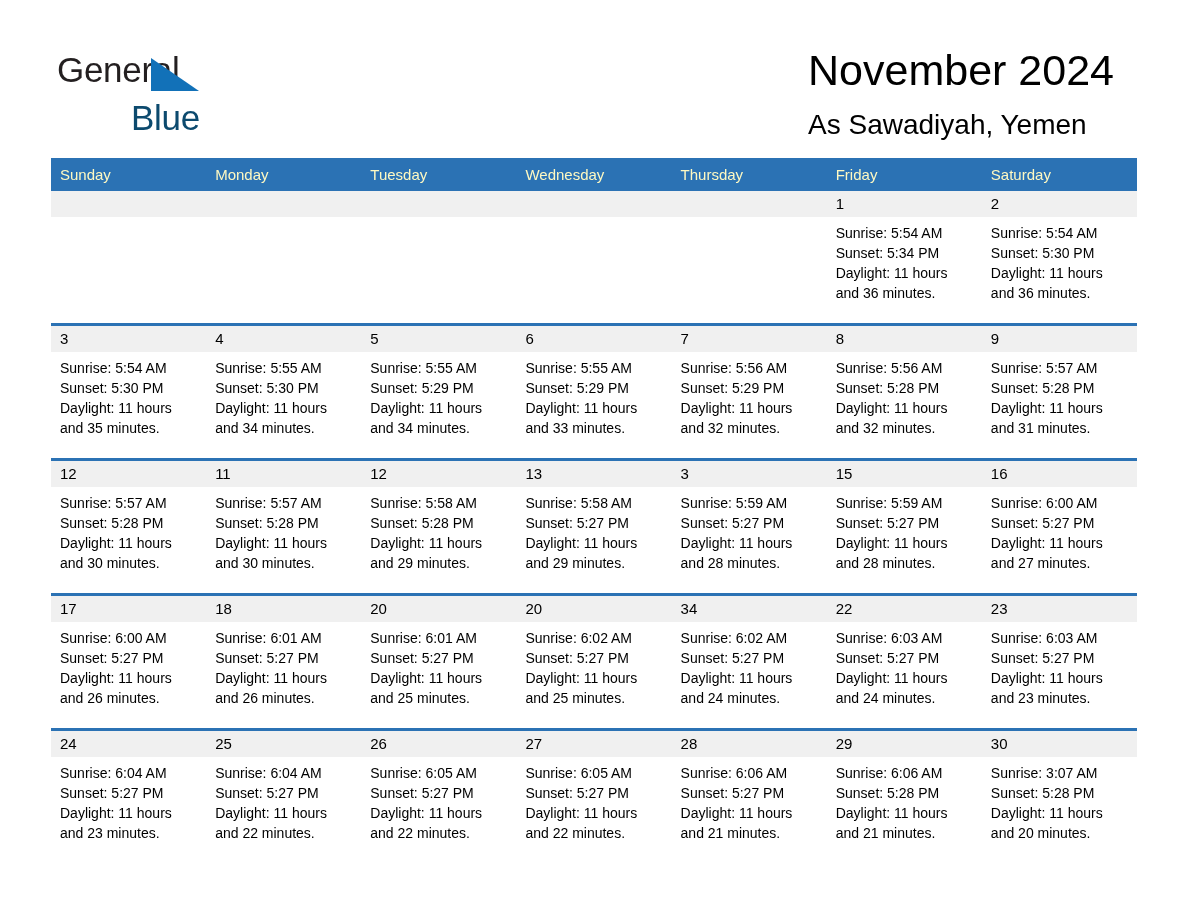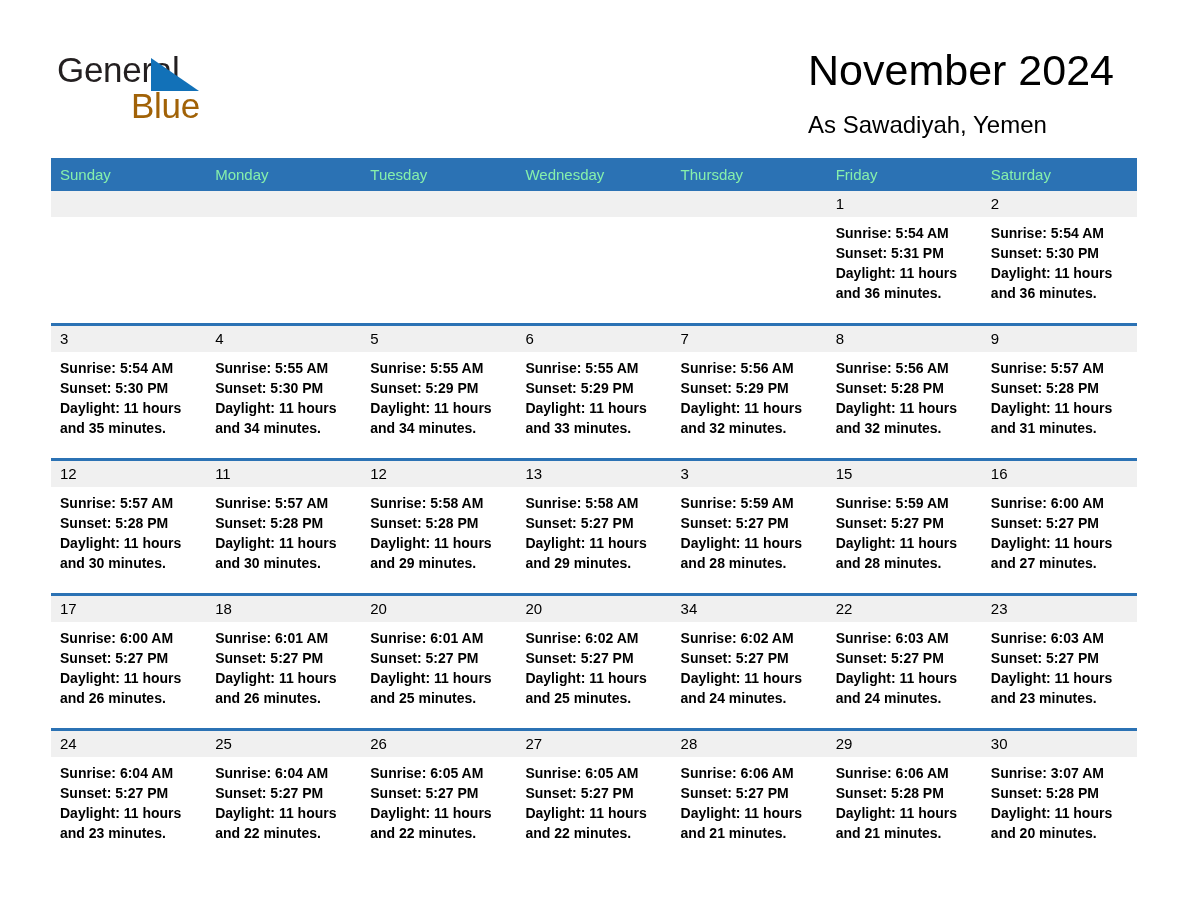--- a/index.html
+++ b/index.html
@@ -45,24 +45,24 @@
     top: 0;
     font-size: 35px;
     letter-spacing: -0.3px;
     color: #231f20;
     line-height: 1;
     white-space: nowrap;
   }
   .logo-blue {
     position: absolute;
     left: 74px;
-    top: 36px;
+    top: 48px;
     font-size: 35px;
     letter-spacing: -0.3px;
-    color: #a16207;
+    color: #0c4a6e;
     line-height: 1;
     white-space: nowrap;
   }
   .logo-flag {
     position: absolute;
     left: 94px;
     top: 6px;
     width: 48px;
     height: 33px;
   }
@@ -75,21 +75,21 @@
   }
   .month-title {
     font-size: 43px;
     line-height: 52px;
     color: #000000;
     white-space: nowrap;
     font-weight: normal;
     margin: 0;
   }
   .location-title {
-    font-size: 24px;
+    font-size: 28px;
     line-height: 30px;
     color: #000000;
     white-space: nowrap;
     margin: 14px 0 0 0;
     font-weight: normal;
   }
 
   
   .calendar {
     position: absolute;
@@ -99,21 +99,21 @@
   }
 
   .cal-table {
     width: 1086px;
     border-collapse: collapse;
     table-layout: fixed;
   }
 
   .cal-table th {
     background: #2b72b4;
-    color: #86efac;
+    color: #fef9c3;
     font-size: 15px;
     font-weight: normal;
     text-align: left;
     padding: 7px 0 8px 9px;
     height: 18px;
     border: none;
   }
 
   .cal-table td {
     vertical-align: top;
@@ -144,21 +144,20 @@
   }
   .cell-empty .daynum-band {
     background: #f0f0f0;
   }
 
   .cell-body {
     padding: 6px 8px 0 9px;
     font-size: 14px;
     line-height: 20px;
     color: #000000;
-    font-weight: bold;
   }
   .cell-body div {
     white-space: nowrap;
   }
   .cell-body .daylight-line {
     white-space: normal;
   }
 </style>
 </head>
 <body>
@@ -220,21 +219,21 @@
             <td>
               <div class="cell-inner cell-empty">
                 <div class="daynum-band"></div>
               </div>
             </td>
             <td>
               <div class="cell-inner">
                 <div class="daynum-band">1</div>
                 <div class="cell-body">
                   <div>Sunrise: 5:54 AM</div>
-                  <div>Sunset: 5:31 PM</div>
+                  <div>Sunset: 5:34 PM</div>
                   <div class="daylight-line">Daylight: 11 hours and 36 minutes.</div>
                 </div>
               </div>
             </td>
             <td>
               <div class="cell-inner">
                 <div class="daynum-band">2</div>
                 <div class="cell-body">
                   <div>Sunrise: 5:54 AM</div>
                   <div>Sunset: 5:30 PM</div>

